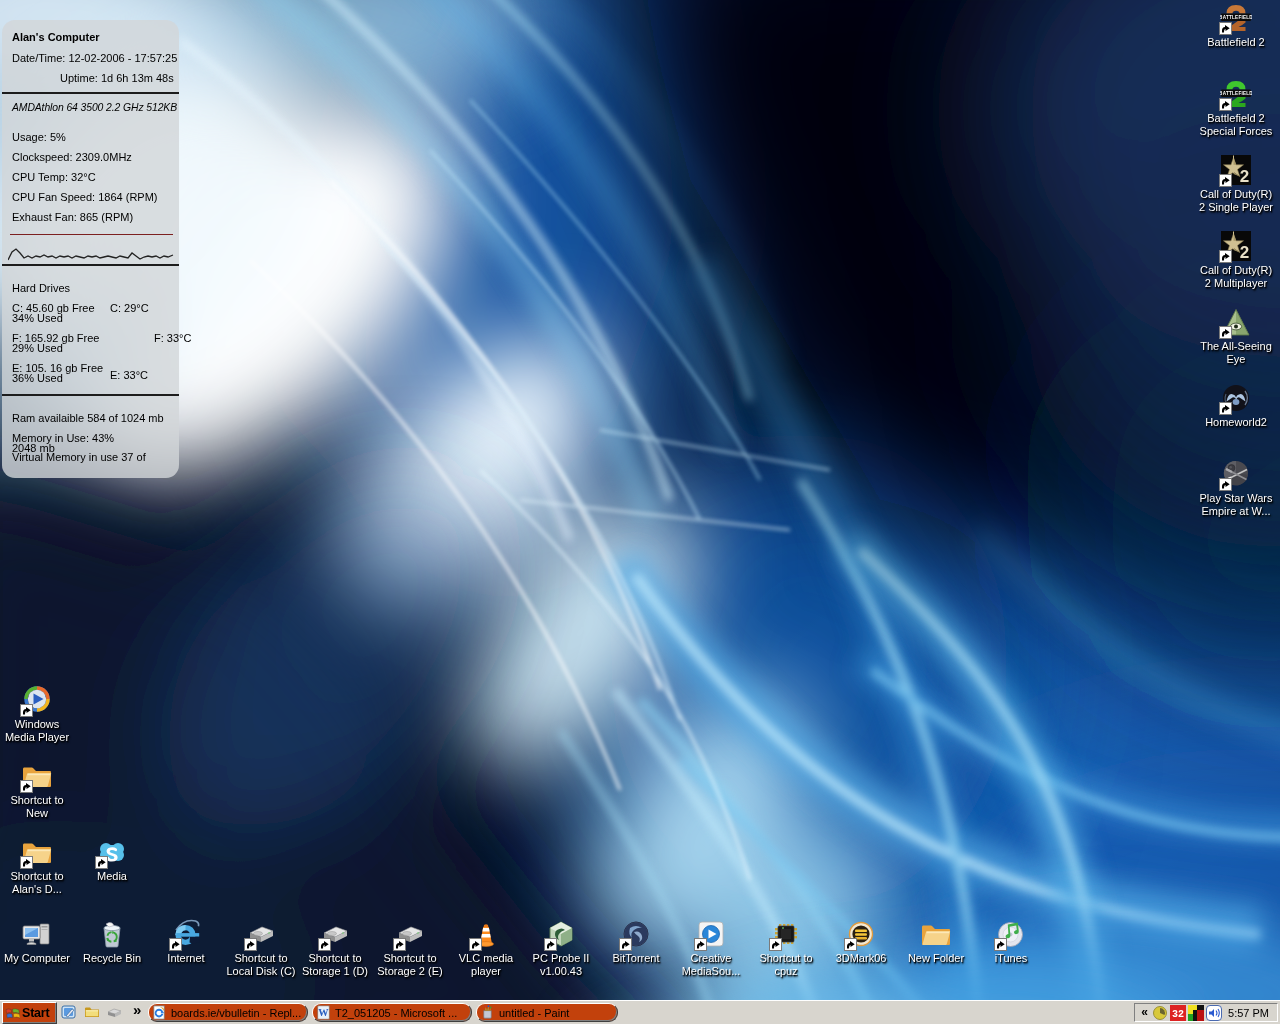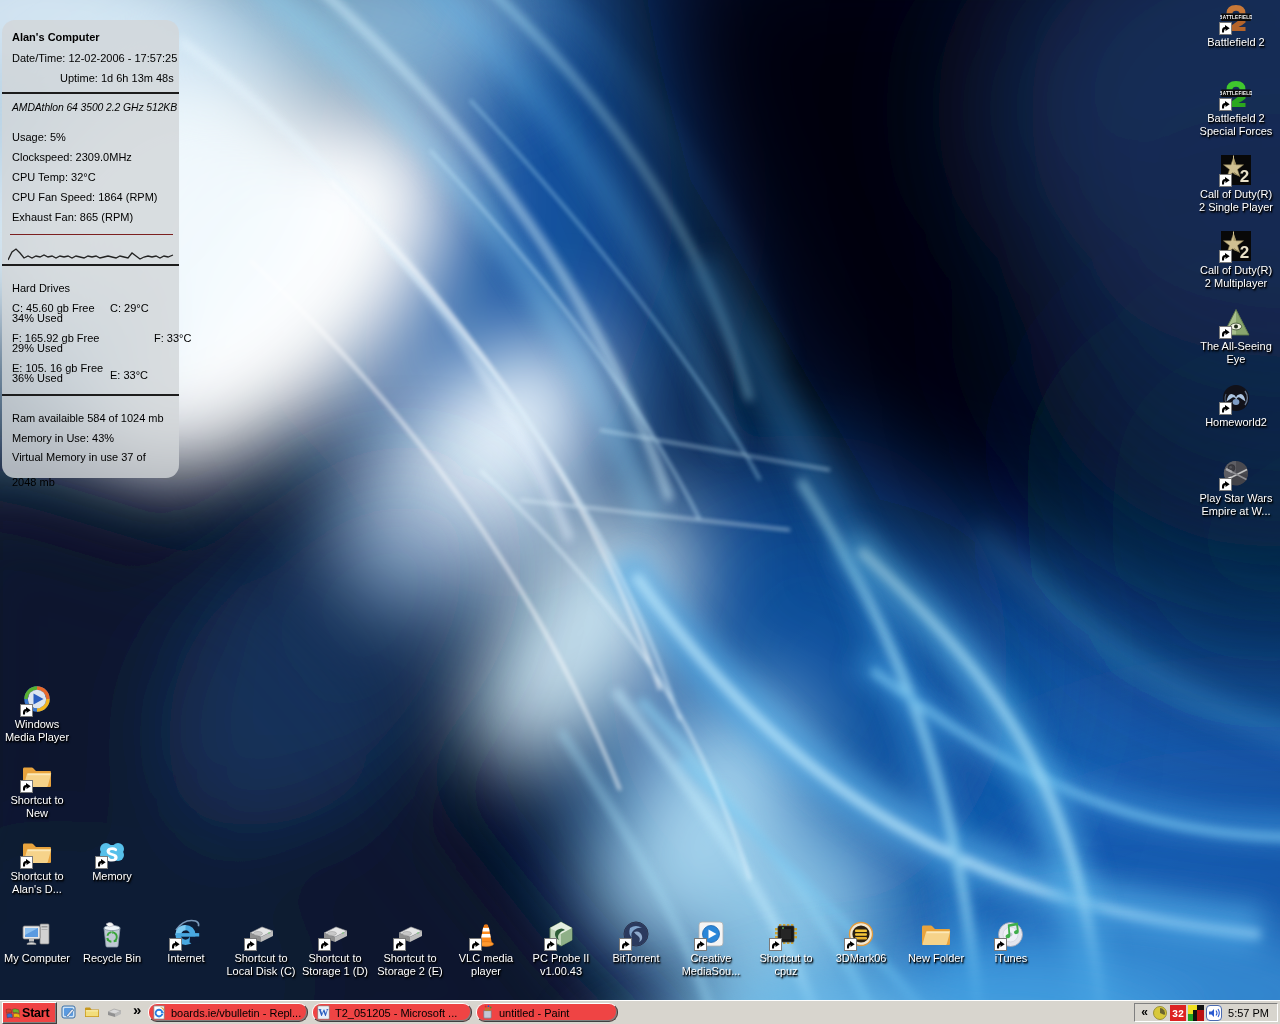--- a/index.html
+++ b/index.html
@@ -8,21 +8,21 @@
 .icon{position:absolute;width:76px;text-align:center;}
 .ic{position:relative;width:32px;height:32px;margin:0 auto;}
 .ic svg{position:absolute;left:0;top:0;}
 .sc{position:absolute;left:0;bottom:0;width:11px;height:11px;background:#fff;outline:1px solid #7a7a7a;}
 .sc svg{position:absolute;left:0;top:0;}
 .lbl{margin-top:2px;font-size:11px;line-height:13px;color:#fff;text-shadow:1px 1px 1px #000,1px 2px 2px #000;}
 #widget{position:absolute;left:2px;top:20px;width:177px;height:458px;background:rgba(210,214,216,0.80);border-radius:13px;font-size:11px;color:#000;}
 #widget .t{position:absolute;left:10px;right:4px;white-space:nowrap;}
 #widget .hr{position:absolute;left:0;width:177px;height:2px;background:#1c1c1c;}
 #taskbar{position:absolute;left:0;top:1000px;width:1280px;height:24px;background:#d8d5ce;border-top:1px solid #fff;box-sizing:border-box;}
-.raised{border-top:1px solid #fff;border-left:1px solid #fff;border-right:1px solid #404040;border-bottom:1px solid #404040;box-shadow:inset -1px -1px 0 #808080;background:#ef4444;}
+.raised{border-top:1px solid #fff;border-left:1px solid #fff;border-right:1px solid #404040;border-bottom:1px solid #404040;box-shadow:inset -1px -1px 0 #808080;background:#c2410c;}
 .task{position:absolute;top:2px;height:19px;box-sizing:border-box;font-size:11px;color:#000;display:flex;align-items:center;padding-left:3px;white-space:nowrap;overflow:hidden;border-radius:9px;}
 .task svg{margin-right:4px;flex:none;}
 #tray{position:absolute;right:2px;top:2px;height:19px;box-sizing:border-box;border-top:1px solid #808080;border-left:1px solid #808080;border-right:1px solid #fff;border-bottom:1px solid #fff;display:flex;align-items:center;}
 #tray svg{margin-right:2px;flex:none;}
 #clock{font-size:11px;color:#000;margin:0 8px 0 4px;}
 </style>
 </head>
 <body>
 <svg id="wall" viewBox="0 0 1280 1024" preserveAspectRatio="none">
 <defs>
@@ -166,21 +166,21 @@
 <div class="t" style="top:312px;">F: 165.92 gb Free</div>
     <div class="t" style="top:312px;left:108px;margin-left:44px;">F: 33°C</div>
 <div class="t" style="top:322px;">29% Used</div>
 <div class="t" style="top:342px;">E: 105. 16 gb Free</div>
     <div class="t" style="top:342px;left:108px;margin-top:7px;">E: 33°C</div>
 <div class="t" style="top:352px;">36% Used</div>
 <div class="hr" style="top:374px;"></div>
 <div class="t" style="top:392px;">Ram availaible 584 of 1024 mb</div>
 <div class="t" style="top:412px;">Memory in Use: 43%</div>
 <div class="t" style="top:431px;">Virtual Memory in use 37 of</div>
-<div class="t" style="top:456px;">2048 mb</div>
+<div class="t" style="top:422px;">2048 mb</div>
 </div>
 
 <div id="icons">
 <div class="icon" style="left:1192px;top:2px;width:88px;">
       <div class="ic">
         <svg width="32" height="32" viewBox="0 0 32 32">
           <path d="M6.5 11.5 Q6.5 3 16 3 Q25.5 3 25.5 11.5 L19.5 11.5 Q19.5 8.7 16 8.7 Q12.5 8.7 12.5 11.5 Z" fill="#c87838"></path>
           <path d="M25.5 19 L25.5 20.5 Q22.5 23.2 18.5 24.9 L25.5 24.9 L25.5 29 L6.5 29 L6.5 25.6 Q13.5 22.8 17.8 19 Z" fill="#b4642a"></path>
           <rect x="1" y="11.5" width="30" height="7.5" rx="1" fill="#0c0c0c"></rect>
           <text x="16" y="17.3" font-family="Liberation Sans" font-size="4.6" font-weight="bold" fill="#fff" text-anchor="middle" letter-spacing="0.25">BATTLEFIELD</text>
@@ -355,21 +355,21 @@
           <circle cx="10" cy="19" r="6" fill="#57c0ea"></circle>
           <rect x="6" y="9" width="20" height="14" rx="7" fill="#57c0ea"></rect>
           <path d="M16 25.5 Q11 25.5 10.2 22.4 Q10 21 11.6 20.8 Q12.8 20.7 13.4 21.9 Q14 23 16 23 Q18.4 23 18.4 21.5 Q18.4 20.3 16 19.8 Q11 18.8 10.6 15.6 Q10.2 12.2 14.4 11.4 Q18.2 10.7 20.4 12.6 Q21.6 13.7 20.8 14.7 Q20 15.7 18.8 14.8 Q17.6 13.9 15.6 14 Q13.6 14.2 13.7 15.4 Q13.8 16.6 16.6 17.2 Q21.6 18.2 21.6 21.4 Q21.6 25.5 16 25.5 Z" fill="#fff"></path>
         </svg>
         <span class="sc">
           <svg width="11" height="11" viewBox="0 0 11 11">
             <path d="M2 9.4 L2 7.2 Q2 4.5 5 4.1 L5 1.9 L9.7 5.2 L5.5 8.1 L5.5 5.9 Q4 6.1 4 9.4 Z" fill="#000"></path>
           </svg>
         </span>
       </div>
-      <div class="lbl">Memory</div>
+      <div class="lbl">Media</div>
     </div>
 <div class="icon" style="left:-7px;top:918px;width:88px;">
       <div class="ic">
         <svg width="32" height="32" viewBox="0 0 32 32">
           <rect x="19" y="6" width="9" height="20" rx="1" fill="#d2d2d2" stroke="#808080" stroke-width="0.7"></rect>
           <rect x="20.5" y="8" width="6" height="1.5" fill="#9a9a9a"></rect>
           <rect x="20.5" y="11" width="6" height="1" fill="#b0b0b0"></rect>
           <rect x="2" y="8" width="17" height="13" rx="1.5" fill="#e8e8e8" stroke="#808080" stroke-width="0.8"></rect>
           <rect x="4" y="10" width="13" height="9" fill="#5a9ae0"></rect>
           <path d="M4 10 L17 10 L4 17 Z" fill="#8cc0f0"></path>

